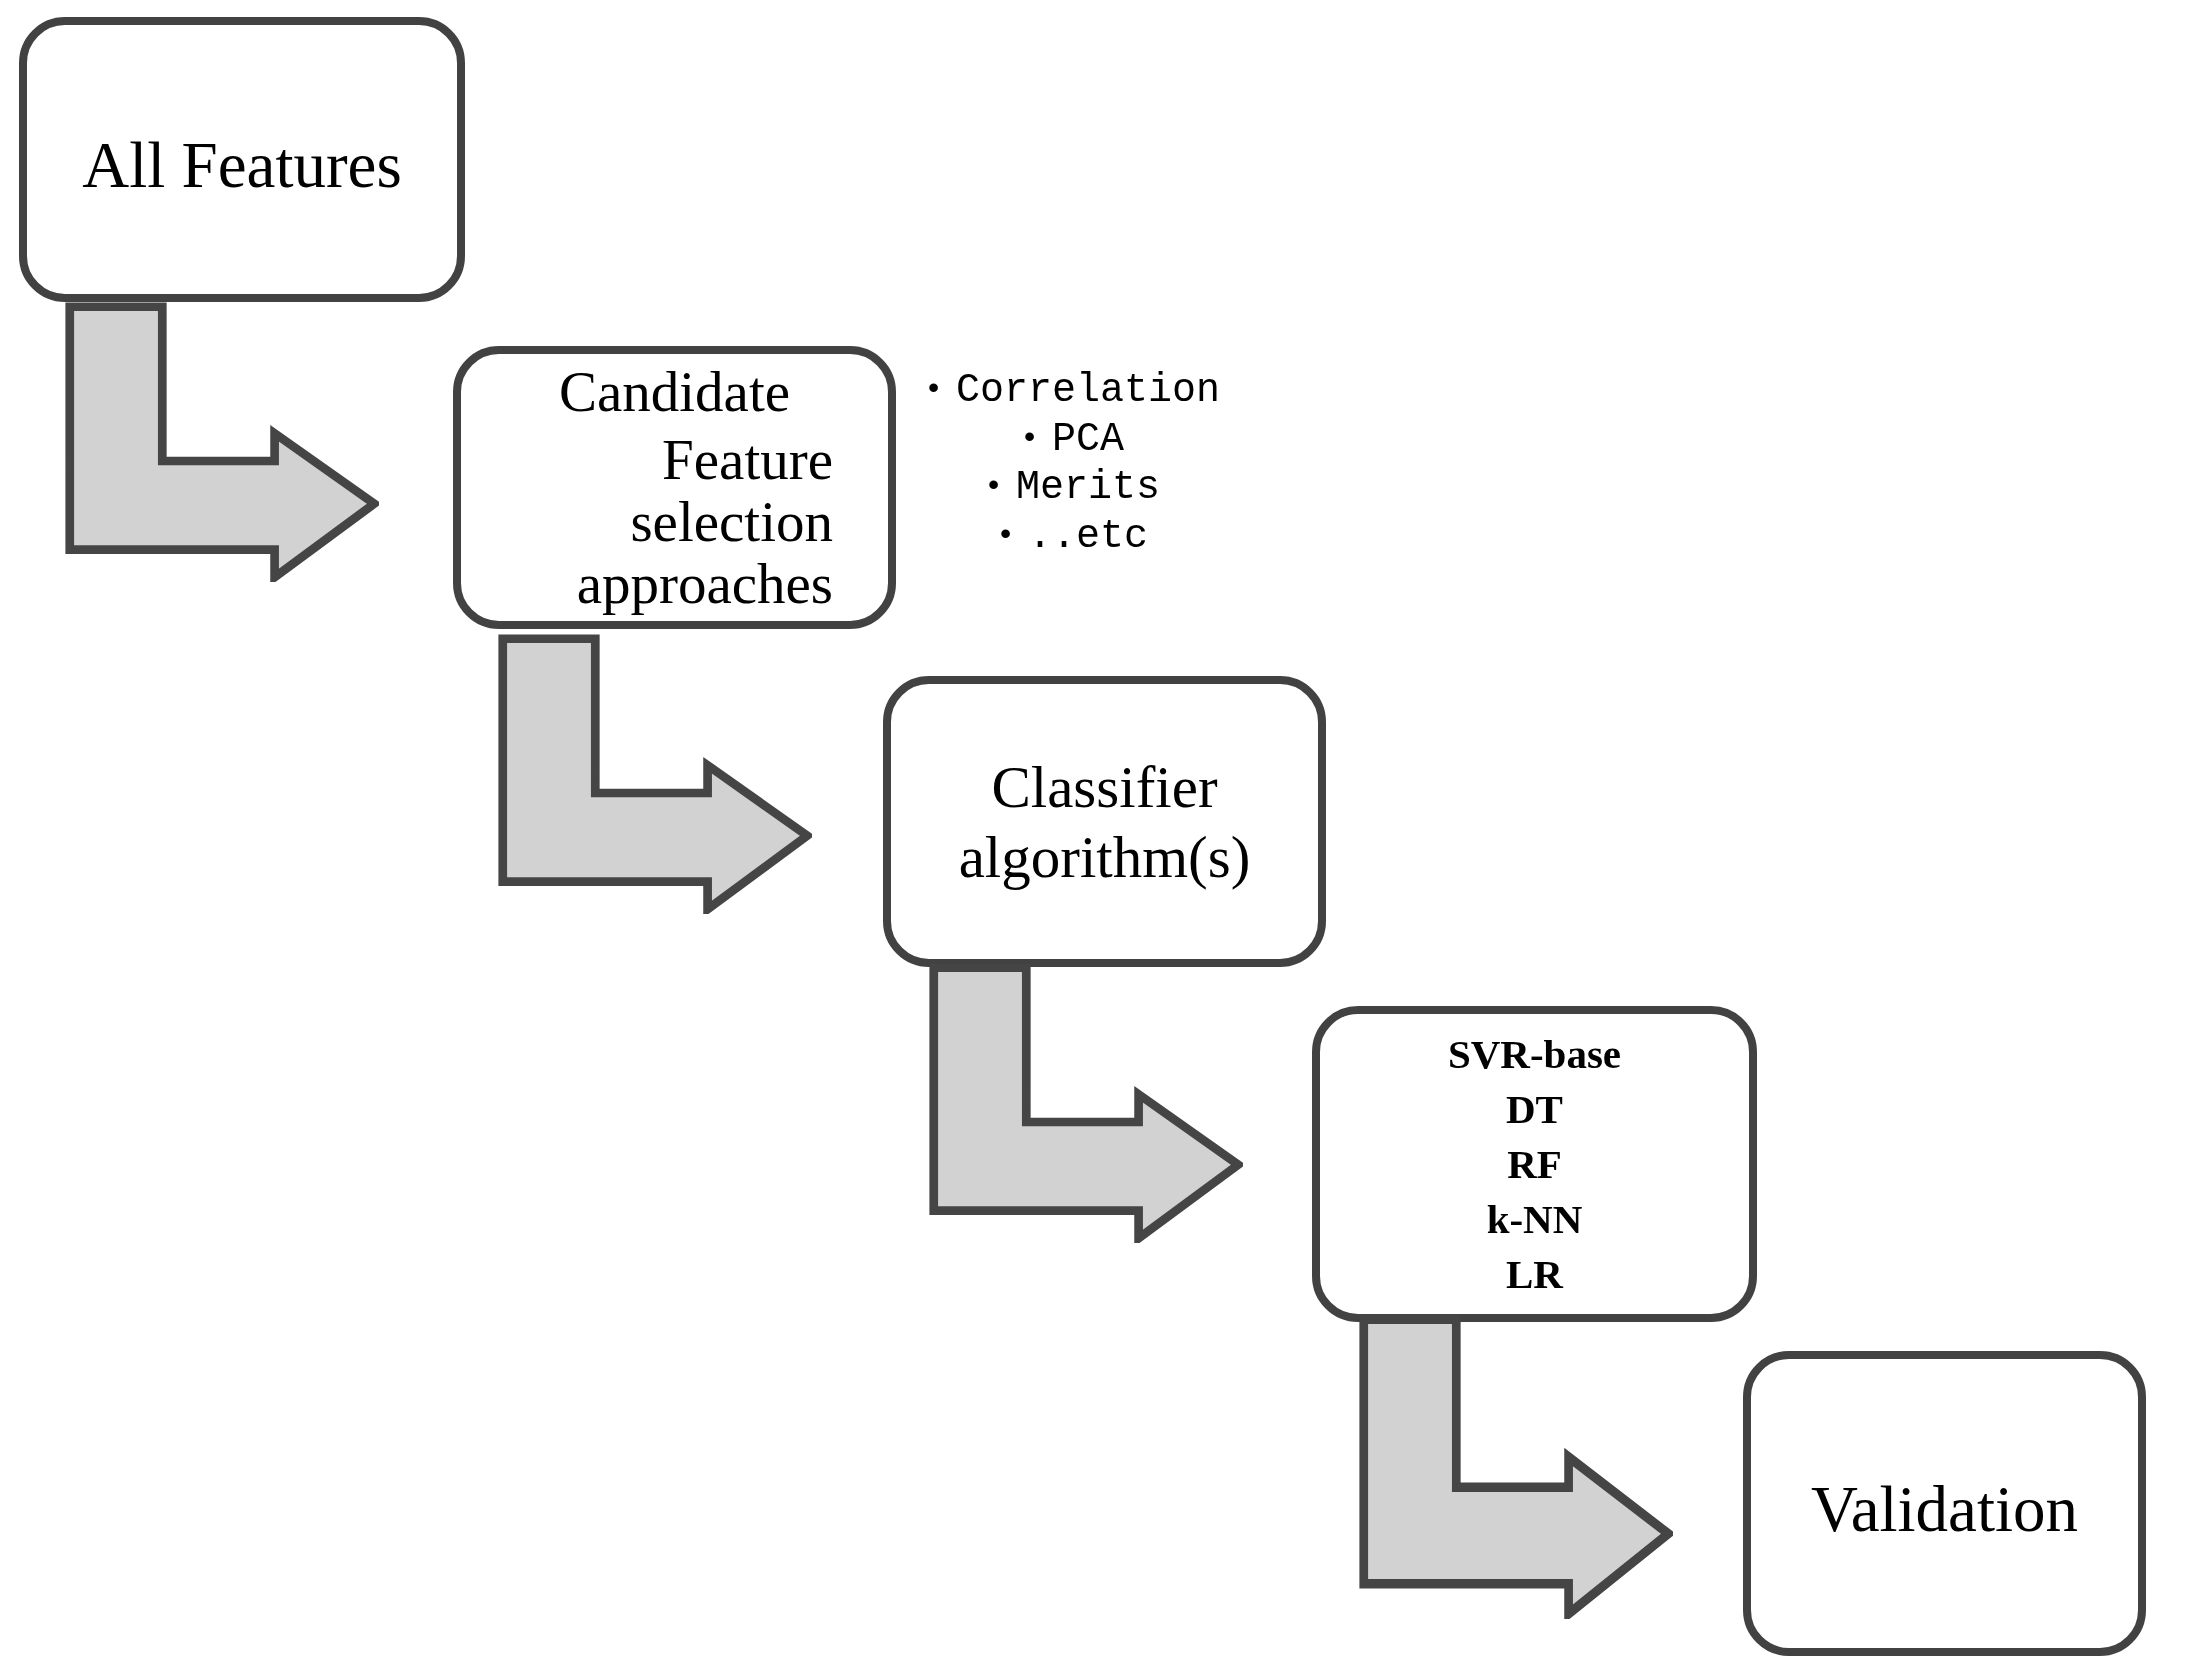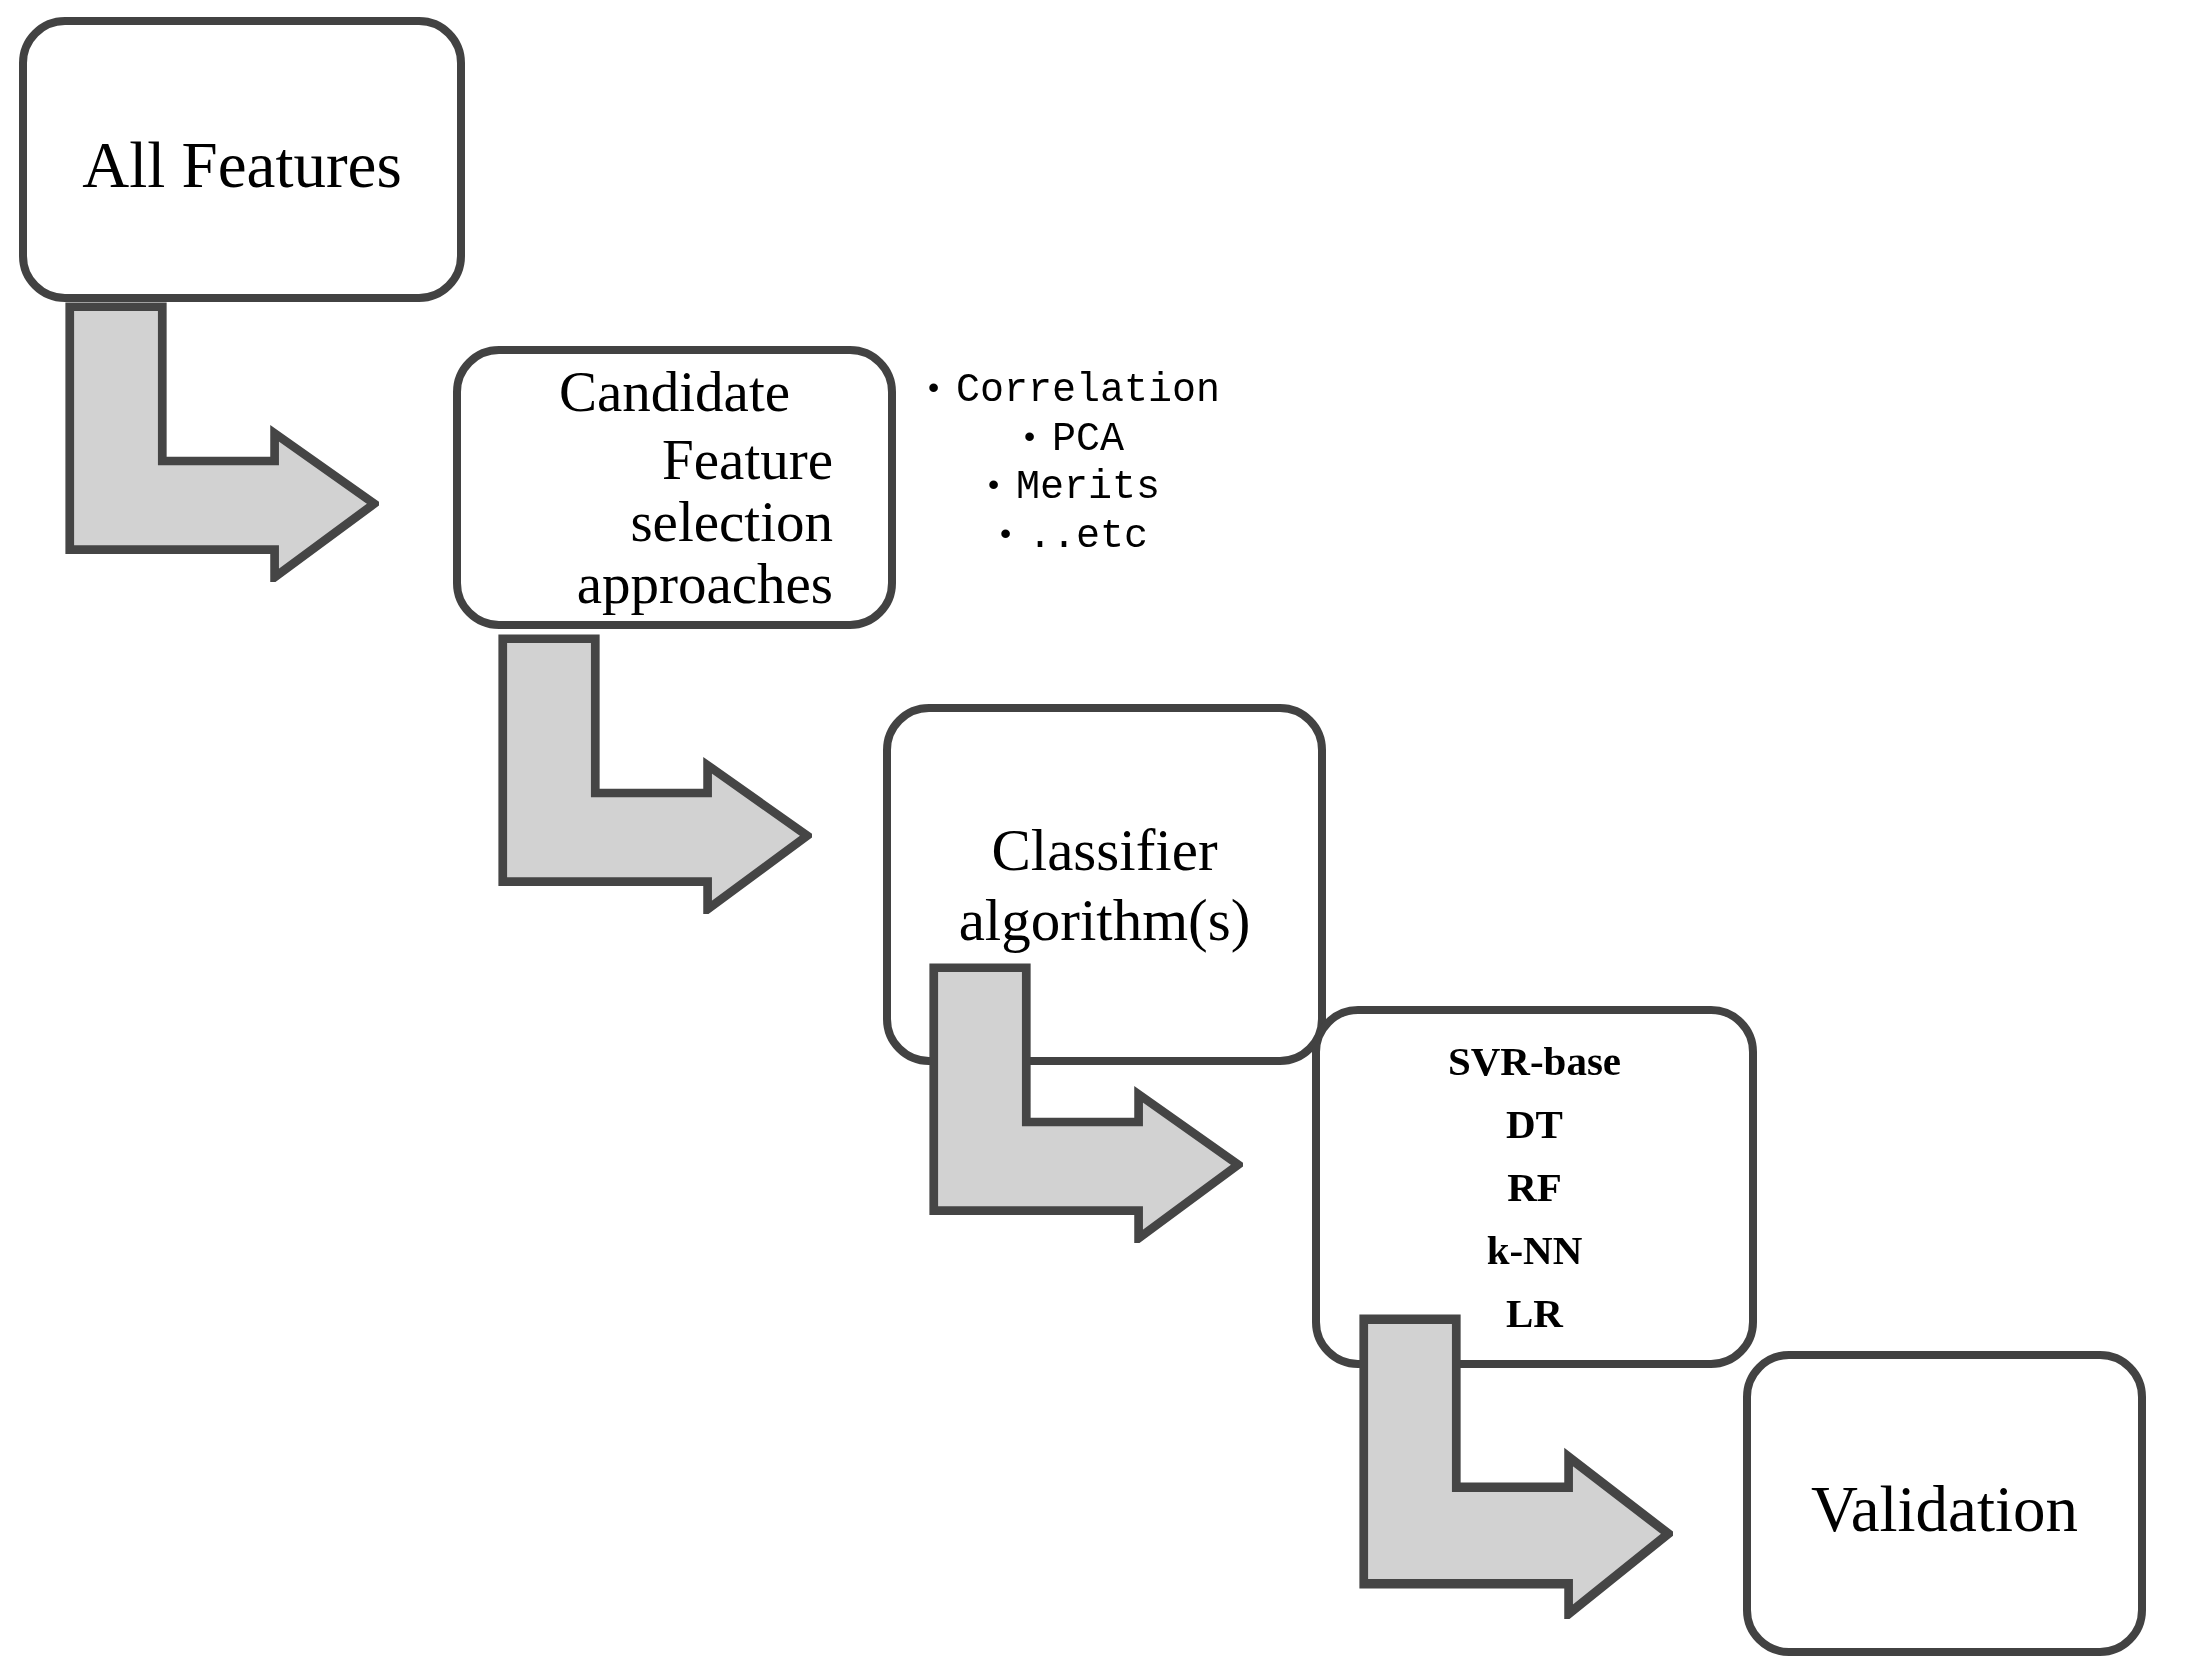--- a/index.html
+++ b/index.html
@@ -27,22 +27,22 @@
     border: 8.7px solid #424242;
     border-radius: 46px;
     display: flex;
     flex-direction: column;
     align-items: center;
     justify-content: center;
     text-align: center;
   }
   .node-all-features   { left: 19px;   top: 17.4px;   width: 446px; height: 285px; }
   .node-candidate      { left: 453px;  top: 346px;  width: 443px; height: 283px; justify-content: flex-start; text-align: right; }
-  .node-classifier     { left: 883px; top: 704px;  width: 443px; height: 361px; }
-  .node-algorithms     { left: 1312px; top: 1006px; width: 445px; height: 362px; gap: 8px; }
+  .node-classifier     { left: 883px; top: 676px;  width: 443px; height: 291px; }
+  .node-algorithms     { left: 1312px; top: 1006px; width: 445px; height: 316px; }
   .node-validation     { left: 1743px; top: 1351px; width: 403px; height: 305px; }
 
   .label-xl { font-size: 65px; line-height: 1.1; margin-top: 12px; }
 
   .candidate-title {
     font-size: 57px;
     line-height: 75px;
     margin-top: 0;
   }
   .candidate-subtitle {

